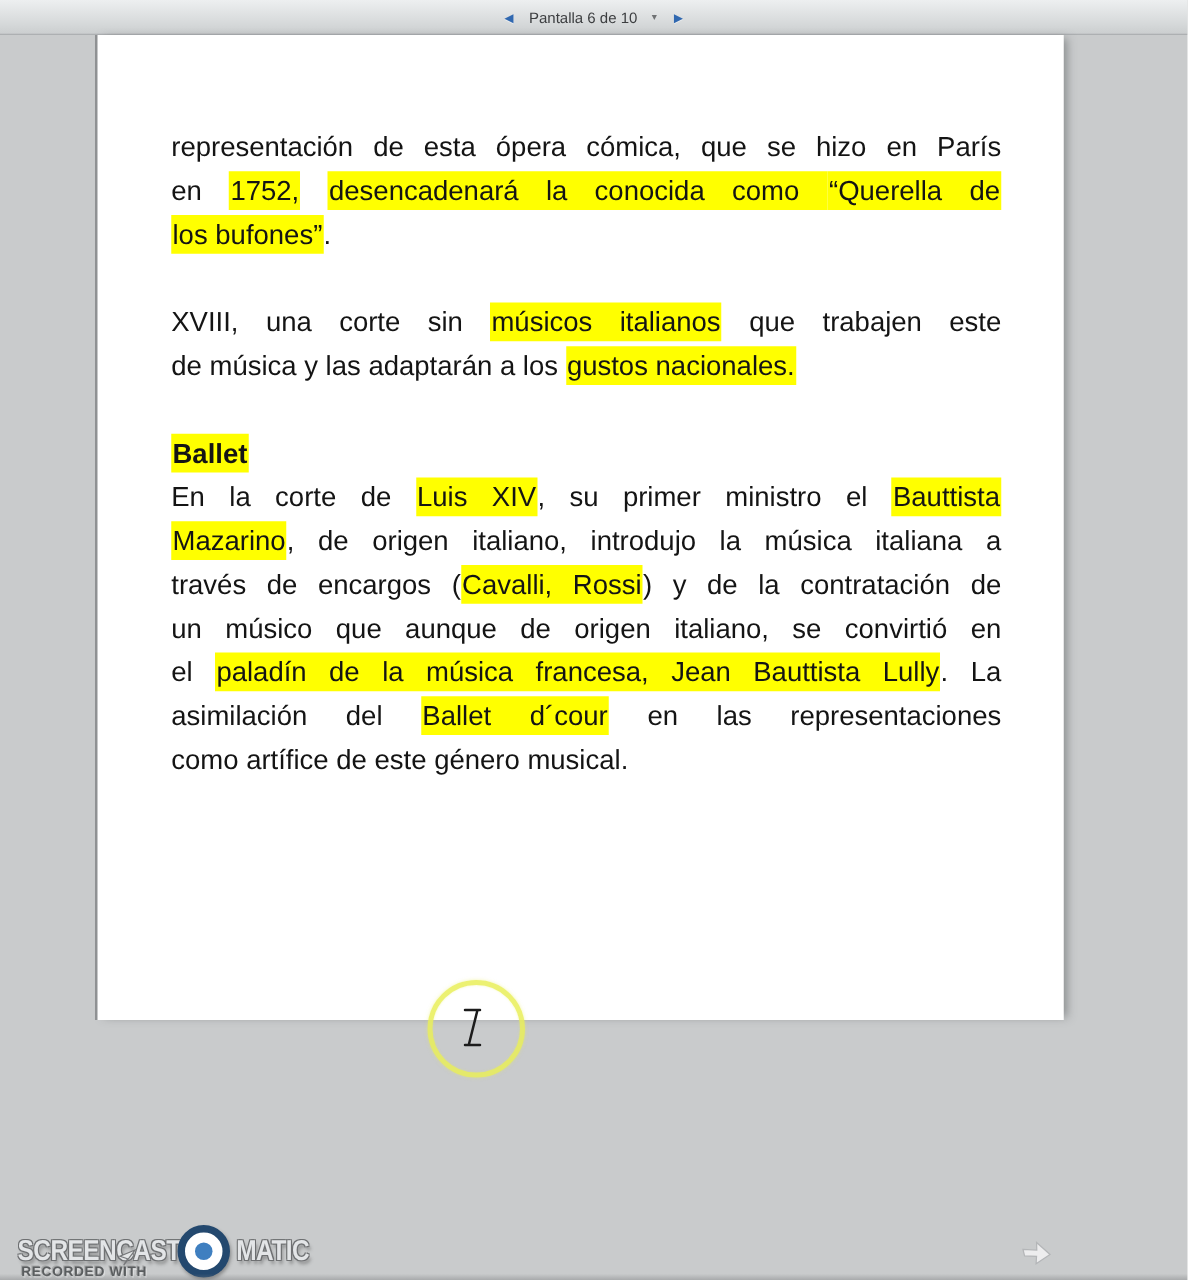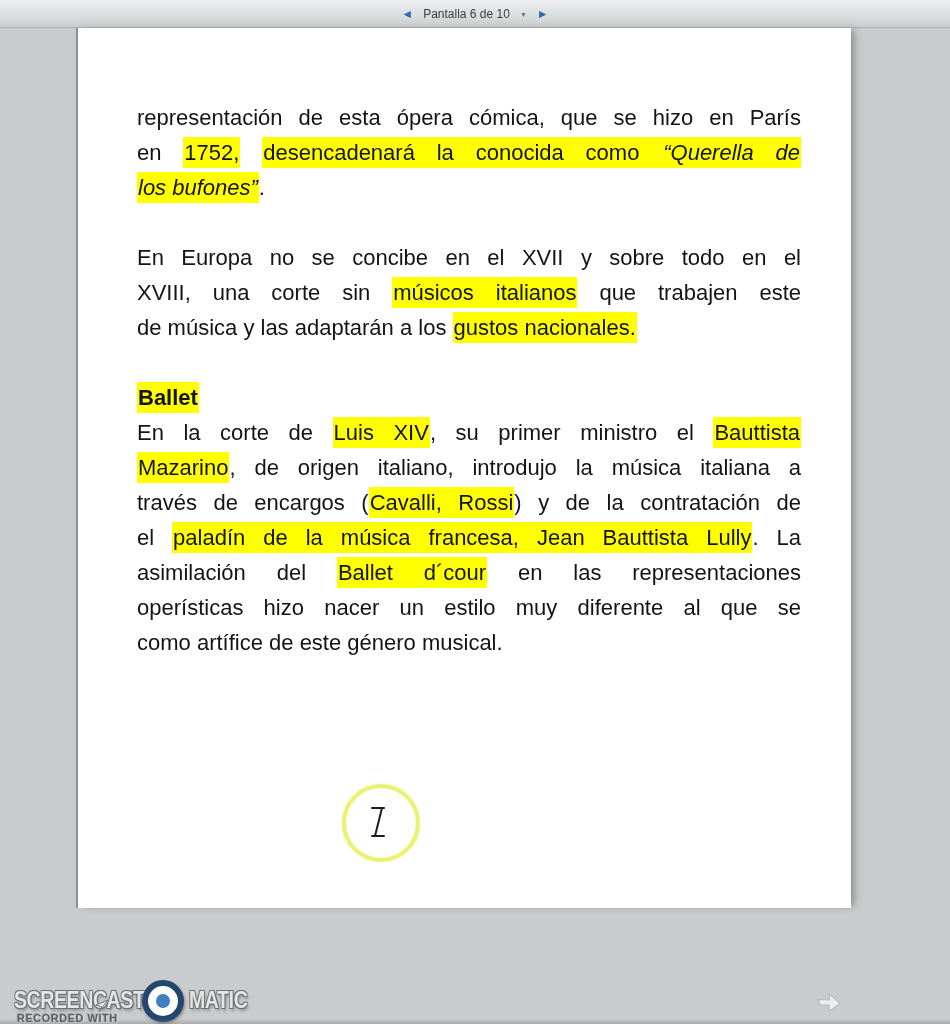--- a/index.html
+++ b/index.html
@@ -16,36 +16,36 @@
     border-bottom:1px solid #adb0b2;
     display:flex; align-items:center; justify-content:center; gap:10px;
     box-sizing:border-box;
   }
   .nav-arrow { color:var(--blue,#3068b0); font-size:12px; line-height:1; text-shadow:0 1px 0 rgba(255,255,255,.5); }
   .nav-label { font-size:12px; color:#3c3e40; }
   .nav-caret { font-size:7px; color:#707274; padding-top:2px; }
 
   
   .page {
-    position:absolute; left:76px; top:28px; width:775px; height:880px;
+    position:absolute; left:76px; top:28px; width:775px; height:788px;
     background:var(--page,#ffffff);
     border-left:2px solid #8f9193;
     box-shadow:5px 0 7px -2px rgba(90,92,94,.55);
     box-sizing:border-box;
   }
   .doc {
     position:absolute; left:59px; top:72px; width:664px;
     font-size:22px; color:var(--text,#141414);
   }
   .para { margin-bottom:35px; }
   .para:last-child { margin-bottom:0; }
   .line { height:35px; line-height:35px; text-align:justify; white-space:normal; }
   .line.just { text-align-last:justify; }
   .seg.hl { background:var(--hl,#ffff00); padding:3px 1px; }
-  .seg.it { font-style:italic; }
+  .seg.it { }
   .seg.bd { font-weight:bold; }
 
   
   .cursor-halo {
     position:absolute; left:342px; top:784px; width:70px; height:70px;
     border-radius:50%; border:4px solid rgba(233,238,88,.85);
     box-shadow:0 0 3px rgba(233,238,88,.5), inset 0 0 2px rgba(233,238,88,.4);
   }
   .ibeam { position:absolute; left:369px; top:806px; }
 
@@ -97,32 +97,31 @@
 </div>
 
 <div class="page">
   <div class="doc" id="doc">
       <div class="para">
         <div class="line just"><span class="seg">representación de esta ópera cómica, que se hizo en París</span></div>
         <div class="line just"><span class="seg">en </span><span class="seg hl">1752,</span><span class="seg"> </span><span class="seg hl">desencadenará la conocida como </span><span class="seg hl it">“Querella de</span></div>
         <div class="line"><span class="seg hl it">los bufones”</span><span class="seg">.</span></div>
       </div>
       <div class="para">
-        <div class="line just"><span class="seg">En Europa no se concibe en el XVII y sobre todo en el</span></div>
         <div class="line just"><span class="seg">XVIII, una corte sin </span><span class="seg hl">músicos italianos</span><span class="seg"> que trabajen este</span></div>
         <div class="line"><span class="seg">de música y las adaptarán a los </span><span class="seg hl">gustos nacionales.</span></div>
       </div>
       <div class="para">
         <div class="line"><span class="seg hl bd">Ballet</span></div>
         <div class="line just"><span class="seg">En la corte de </span><span class="seg hl">Luis XIV</span><span class="seg">, su primer ministro el </span><span class="seg hl">Bauttista</span></div>
         <div class="line just"><span class="seg hl">Mazarino</span><span class="seg">, de origen italiano, introdujo la música italiana a</span></div>
         <div class="line just"><span class="seg">través de encargos (</span><span class="seg hl">Cavalli, Rossi</span><span class="seg">) y de la contratación de</span></div>
+        <div class="line just"><span class="seg">un músico que aunque de origen italiano, se convirtió en</span></div>
         <div class="line just"><span class="seg">el </span><span class="seg hl">paladín de la música francesa, Jean Bauttista Lully</span><span class="seg">. La</span></div>
         <div class="line just"><span class="seg">asimilación del </span><span class="seg hl">Ballet d´cour</span><span class="seg"> en las representaciones</span></div>
-        <div class="line just"><span class="seg">operísticas hizo nacer un estilo muy diferente al que se</span></div>
         <div class="line"><span class="seg">como artífice de este género musical.</span></div>
       </div>
     </div>
 </div>
 
 <div class="cursor-halo"></div>
 
 <svg class="ibeam" width="18" height="32" viewBox="0 0 18 32">
   <path d="M3 2 H15 M13 2 L6 30 M3 30 H15" stroke="#1c1c1c" stroke-width="2" fill="none" stroke-linecap="round"></path>
 </svg>

